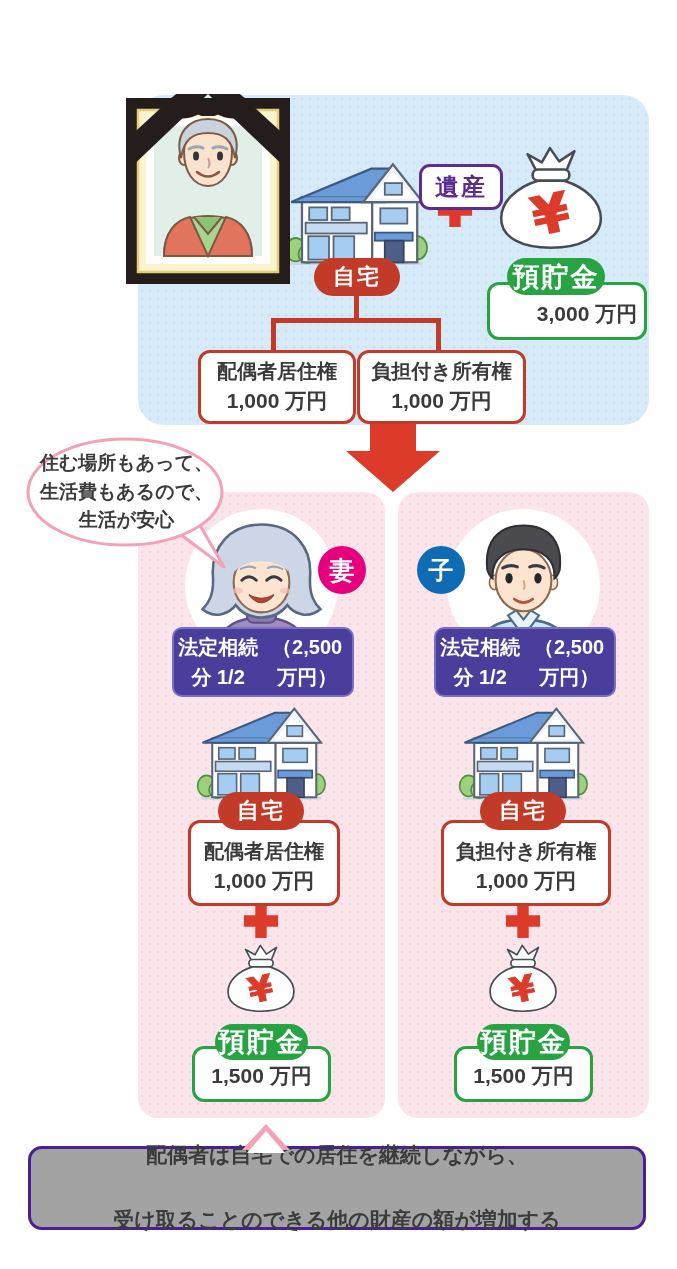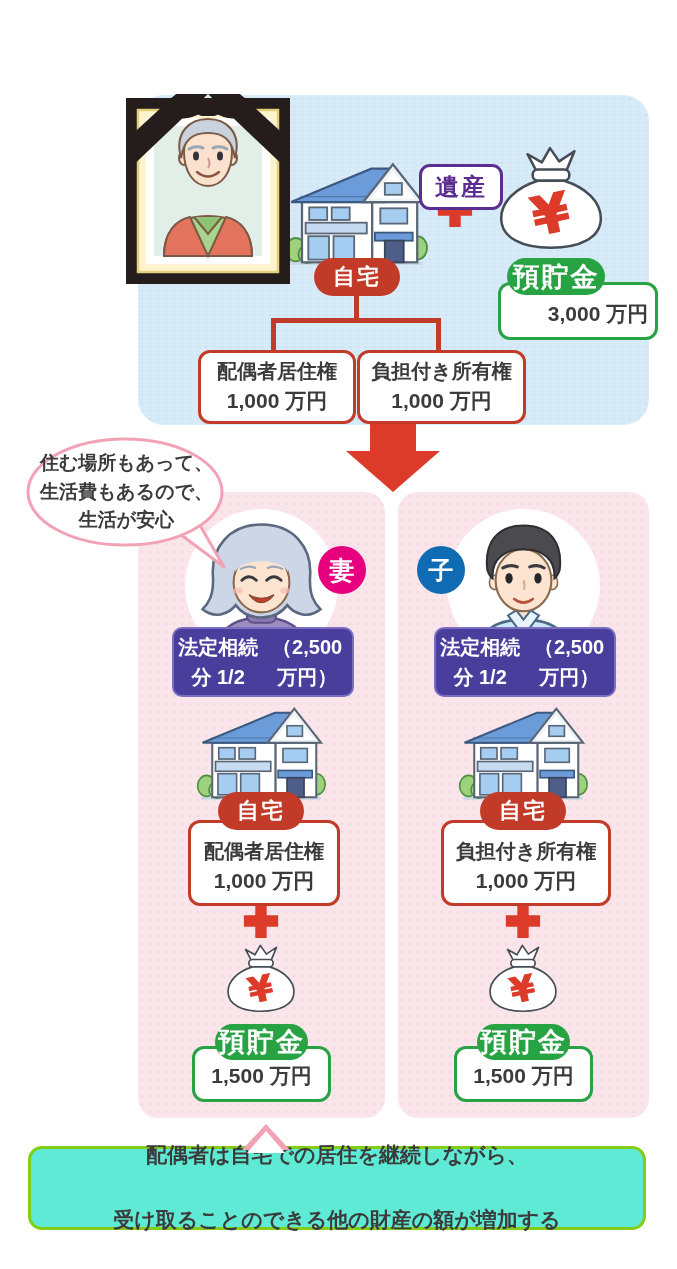--- a/index.html
+++ b/index.html
@@ -67,21 +67,21 @@
   
   .bubble-wrap{z-index:5;}
   .bubble-text{
     position:absolute;left:6px;top:13px;width:193px;text-align:center;
     font-size:19px;font-weight:bold;color:#3b3b3b;line-height:1.5;
   }
   
   .avatar{z-index:1;}
   
   .callout{
-    background:#5eead4;border:3px solid #84cc16;border-radius:14px;z-index:2;
+    background:#a3a3a3;border:3px solid #4c1d95;border-radius:14px;z-index:2;
     display:flex;flex-direction:column;align-items:center;justify-content:center;
     font-size:21px;font-weight:bold;color:#3b3b3b;line-height:1.55;text-align:center;gap:32px;
   }
   .callout::before{
     content:"";position:absolute;top:-25px;left:211px;width:0;height:0;
     border-left:24px solid transparent;border-right:24px solid transparent;
     border-bottom:26px solid #f2a2b5;
   }
   .callout::after{
     content:"";position:absolute;top:-18px;left:216px;width:0;height:0;
@@ -257,21 +257,21 @@
     <span class="t">配偶者居住権</span>
     <span class="a">1,000 万円</span>
   </div>
 
   <div class="abs wbox border-red" style="left:357px;top:350px;width:163px;height:68px;">
     <span class="t">負担付き所有権</span>
     <span class="a">1,000 万円</span>
   </div>
 
   <div class="abs pill pill-green" style="left:507px;top:258px;width:98px;height:37px;">預貯金</div>
-  <div class="abs wbox border-green pad-top" style="left:498px;top:282px;width:160px;height:58px;padding-left:40px;">
+  <div class="abs wbox border-green pad-top" style="left:487px;top:282px;width:160px;height:58px;padding-left:40px;">
     <span class="a">3,000 万円</span>
   </div>
 
   <svg class="abs icon" style="left:345px;top:423px;z-index:1;" width="96" height="70">
       <use href="#sym-arrow"></use>
     </svg>
 
   <div class="abs bubble-wrap" style="left:24px;top:436px;width:205px;height:135px;">
     <svg class="icon" width="205" height="135">
       <polygon points="148,92 200,131 166,72" fill="#ffffff" stroke="#f2a2b5" stroke-width="3" stroke-linejoin="round"></polygon>

